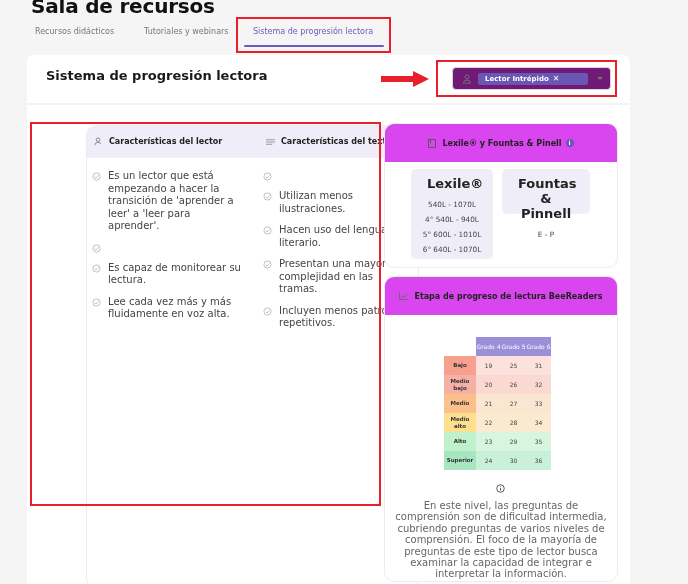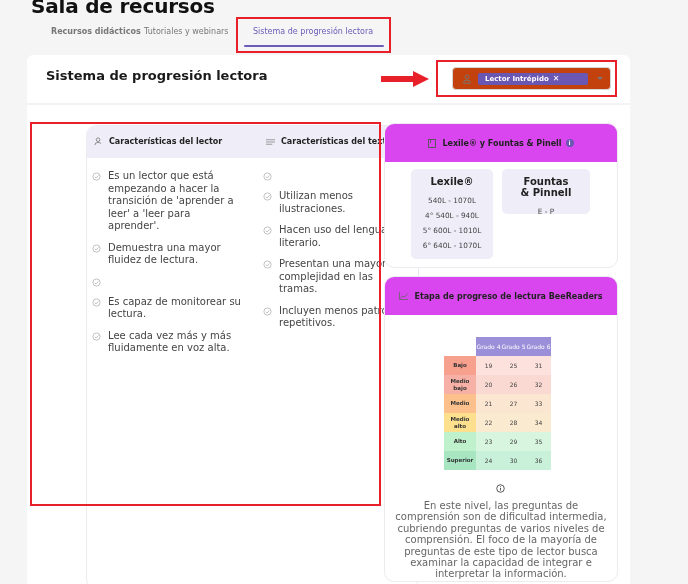--- a/index.html
+++ b/index.html
@@ -3,54 +3,54 @@
 <meta charset="utf-8">
 <style>
   * { box-sizing: border-box; margin: 0; padding: 0; }
   html, body { width: 688px; height: 584px; overflow: hidden; }
   body { background: #f5f5f6; font-family: "DejaVu Sans", "Liberation Sans", sans-serif; color: #222; position: relative; }
 
   .page-title { position: absolute; left: 31px; top: -6px; font-size: 20px; font-weight: bold; color: #111; letter-spacing: -0.2px; }
 
   .tabs { position: absolute; left: 27px; top: 22px; height: 28px; display: flex; align-items: flex-start; }
   .tab { font-size: 8px; color: #777; padding: 5px 8px; cursor: pointer; white-space: nowrap; }
-  .tab.t1 { position: absolute; left: 16px; font-weight: bold; }
+  .tab.t1 { position: absolute; left: 0; }
   .tab.t2 { position: absolute; left: 109px; }
   .tab.active { position: absolute; left: 218px; color: #6c5bb8; }
   .tab-underline { position: absolute; left: 244px; top: 45px; width: 140px; height: 2px; background: #6c5bb8; border-radius: 1px; }
   .anno-tabs { position: absolute; left: 236px; top: 17px; width: 155px; height: 36px; border: 2px solid #e8202a; pointer-events: none; }
 
   .panel { position: absolute; left: 27px; top: 55px; width: 603px; height: 540px; background: #fff; border-radius: 6px; }
   .panel-header { position: absolute; left: 0; top: 0; width: 100%; height: 50px; border-bottom: 2px solid #f3f3f5; }
   .panel-title { position: absolute; left: 19px; top: 13px; font-size: 13px; font-weight: bold; color: #1a1a1a; }
 
   .arrow { position: absolute; left: 381px; top: 71px; width: 48px; height: 16px; }
   .anno-select { position: absolute; left: 436px; top: 60px; width: 181px; height: 37px; border: 2px solid #e8202a; pointer-events: none; }
-  .select { position: absolute; left: 452px; top: 67px; width: 159px; height: 23px; border: 1px solid #d6d6d8; border-radius: 4px; background: #c2410c; display: flex; align-items: center; cursor: pointer; }
+  .select { position: absolute; left: 452px; top: 67px; width: 159px; height: 23px; border: 1px solid #d6d6d8; border-radius: 4px; background: #701a75; display: flex; align-items: center; cursor: pointer; }
   .select .user-ic { margin-left: 9px; width: 10px; height: 10px; }
   .chip { margin-left: 6px; height: 12px; width: 110px; background: #6a57b3; border-radius: 2px; color: #fff; font-size: 7px; font-weight: bold; display: flex; align-items: center; padding-left: 7px; }
   .chip .x { margin-left: 4px; font-size: 8px; font-weight: normal; cursor: pointer; }
   .caret { margin-left: 9px; width: 0; height: 0; border-left: 3px solid transparent; border-right: 3px solid transparent; border-top: 3px solid #777; }
 
   .anno-left { position: absolute; left: 30px; top: 122px; width: 351px; height: 384px; border: 2px solid #e8202a; pointer-events: none; }
   .card-left { position: absolute; left: 39px; top: 125px; width: 333px; height: 464px; background: #fff; border: 1px solid #ececf0; border-radius: 10px; overflow: hidden; margin-left: 47px; }
   .card-left .hd { height: 32px; background: #efedf8; display: flex; align-items: center; }
   .col-hd { position: absolute; top: 11px; font-size: 8px; font-weight: bold; color: #222; display: flex; align-items: center; }
   .col-hd svg { margin-right: 6px; }
   .col { position: absolute; top: 44px; width: 150px; }
   .item { display: flex; font-size: 10px; color: #444; line-height: 12.5px; margin-bottom: 9px; }
   .item .chk { flex: 0 0 auto; width: 9px; height: 9px; margin-right: 7px; margin-top: 2px; }
 
   .card-r { position: absolute; left: 384px; width: 234px; background: #fff; border: 1px solid #ececf0; border-radius: 10px; overflow: hidden; }
   .card-r .hd { height: 38px; background: #d946ef; display: flex; align-items: center; justify-content: center; font-size: 8px; font-weight: bold; color: #222; }
   .card-r .hd svg { margin-right: 6px; }
   .info-dot { display: inline-block; width: 8px; height: 8px; border-radius: 50%; background: #6a57b3; color: #fff; font-size: 6px; text-align: center; line-height: 8px; margin-left: 4px; }
 
   .lex-box { position: absolute; background: #efedf8; border-radius: 5px; text-align: center; font-size: 7.3px; color: #444; }
-  .lex-box .t { font-weight: bold; color: #222; margin: 7px 16px 6px; font-size: 10px; }
+  .lex-box .t { font-weight: bold; color: #222; margin: 7px 16px 6px; font-size: 13px; }
   .lex-box .v { line-height: 15px; }
 
   table.prog { position: absolute; left: 444px; top: 337px; border-collapse: collapse; font-size: 6px; }
   table.prog td, table.prog th { width: 25px; height: 19px; text-align: center; color: #444; }
   table.prog th.gr { background: #9b8fd9; color: #fff; font-weight: normal; line-height: 7px; height: 19px; }
   table.prog td.lvl { width: 32px; font-weight: bold; color: #333; font-size: 5.5px; line-height: 7px; }
 
   .desc { position: absolute; left: 392px; top: 500px; width: 218px; text-align: center; font-size: 10px; color: #666; line-height: 11.4px; }
   .info-circ { position: absolute; left: 496px; top: 484px; width: 9px; height: 9px; }
 </style>
@@ -115,27 +115,20 @@
           <circle cx="5" cy="5" r="4" fill="none" stroke="#aaa" stroke-width="0.8"></circle>
           <path d="M3 5.2 L4.5 6.6 L7.2 3.8" fill="none" stroke="#aaa" stroke-width="0.8"></path>
         </svg>
       <span>Es un lector que está empezando a hacer la transición de 'aprender a leer' a 'leer para aprender'.</span>
     </div>
     <div class="item">
       <svg class="chk" viewBox="0 0 10 10">
           <circle cx="5" cy="5" r="4" fill="none" stroke="#aaa" stroke-width="0.8"></circle>
           <path d="M3 5.2 L4.5 6.6 L7.2 3.8" fill="none" stroke="#aaa" stroke-width="0.8"></path>
         </svg>
-      <span>Demuestra una mayor fluidez de lectura.</span>
-    </div>
-    <div class="item">
-      <svg class="chk" viewBox="0 0 10 10">
-          <circle cx="5" cy="5" r="4" fill="none" stroke="#aaa" stroke-width="0.8"></circle>
-          <path d="M3 5.2 L4.5 6.6 L7.2 3.8" fill="none" stroke="#aaa" stroke-width="0.8"></path>
-        </svg>
     </div>
     <div class="item">
       <svg class="chk" viewBox="0 0 10 10">
           <circle cx="5" cy="5" r="4" fill="none" stroke="#aaa" stroke-width="0.8"></circle>
           <path d="M3 5.2 L4.5 6.6 L7.2 3.8" fill="none" stroke="#aaa" stroke-width="0.8"></path>
         </svg>
       <span>Es capaz de monitorear su lectura.</span>
     </div>
     <div class="item">
       <svg class="chk" viewBox="0 0 10 10">

